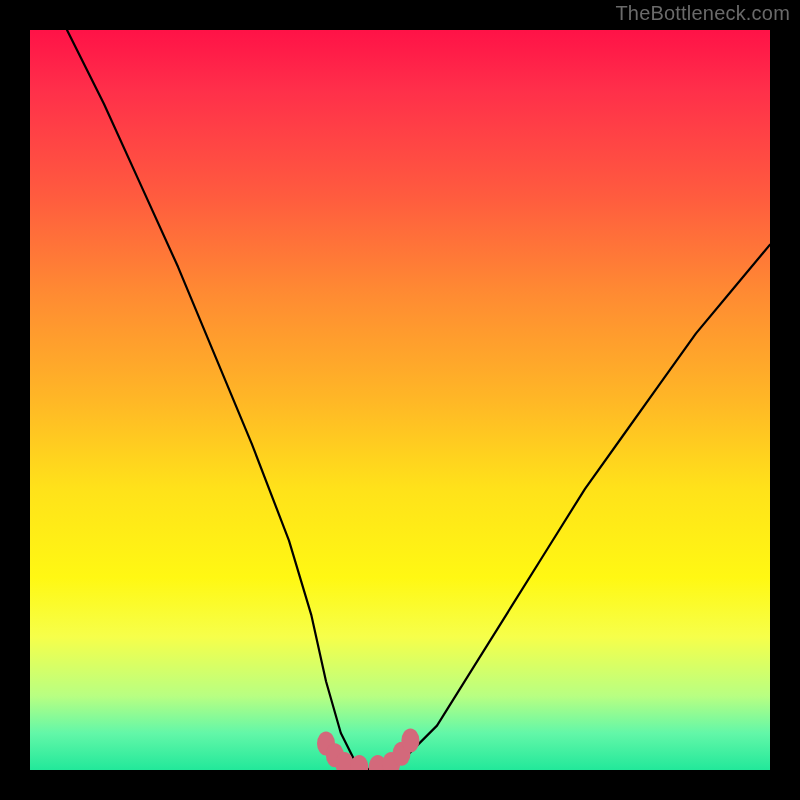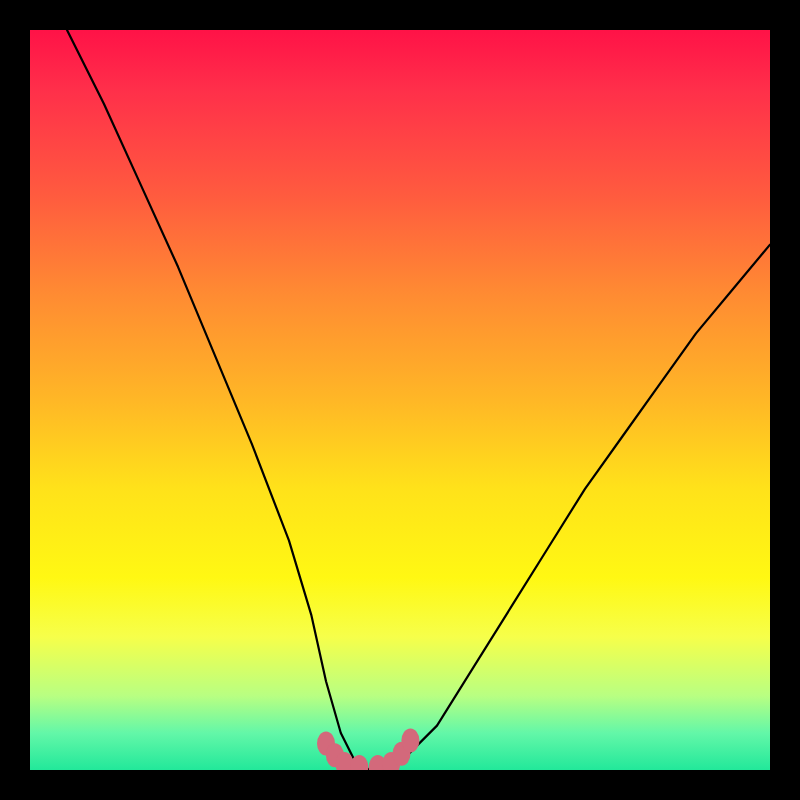--- a/index.html
+++ b/index.html
@@ -55,20 +55,21 @@
     top: 0;
     width: 740px;
     height: 740px;
   }
 </style>
 </head>
 <body>
 
 <div class="frame">
 
+  <div class="watermark">TheBottleneck.com</div>
 
   <div class="plot">
     <svg class="curve" viewBox="0 0 740 740" preserveAspectRatio="none">
       <path id="curve-path" fill="none" stroke="#000000" stroke-width="2.2" stroke-linecap="round" stroke-linejoin="round" d="M37.0 0.0 L74.0 74.0 L111.0 155.4 L148.0 236.8 L185.0 325.6 L222.0 414.4 L259.0 510.6 L281.2 584.6 L296.0 651.2 L310.8 703.0 L325.6 732.6 L340.4 740.0 L355.2 740.0 L370.0 732.6 L407.0 695.6 L444.0 636.4 L481.0 577.2 L518.0 518.0 L555.0 458.8 L592.0 407.0 L629.0 355.2 L666.0 303.4 L703.0 259.0 L740.0 214.6 "></path>
       <g id="markers-group">
           <ellipse cx="296.0" cy="713.4" rx="9" ry="12" fill="#d3697b"></ellipse>
           <ellipse cx="304.9" cy="725.2" rx="9" ry="12" fill="#d3697b"></ellipse>
           <ellipse cx="314.5" cy="734.1" rx="9" ry="12" fill="#d3697b"></ellipse>
           <ellipse cx="329.3" cy="737.0" rx="9" ry="12" fill="#d3697b"></ellipse>
           <ellipse cx="347.8" cy="737.0" rx="9" ry="12" fill="#d3697b"></ellipse>

